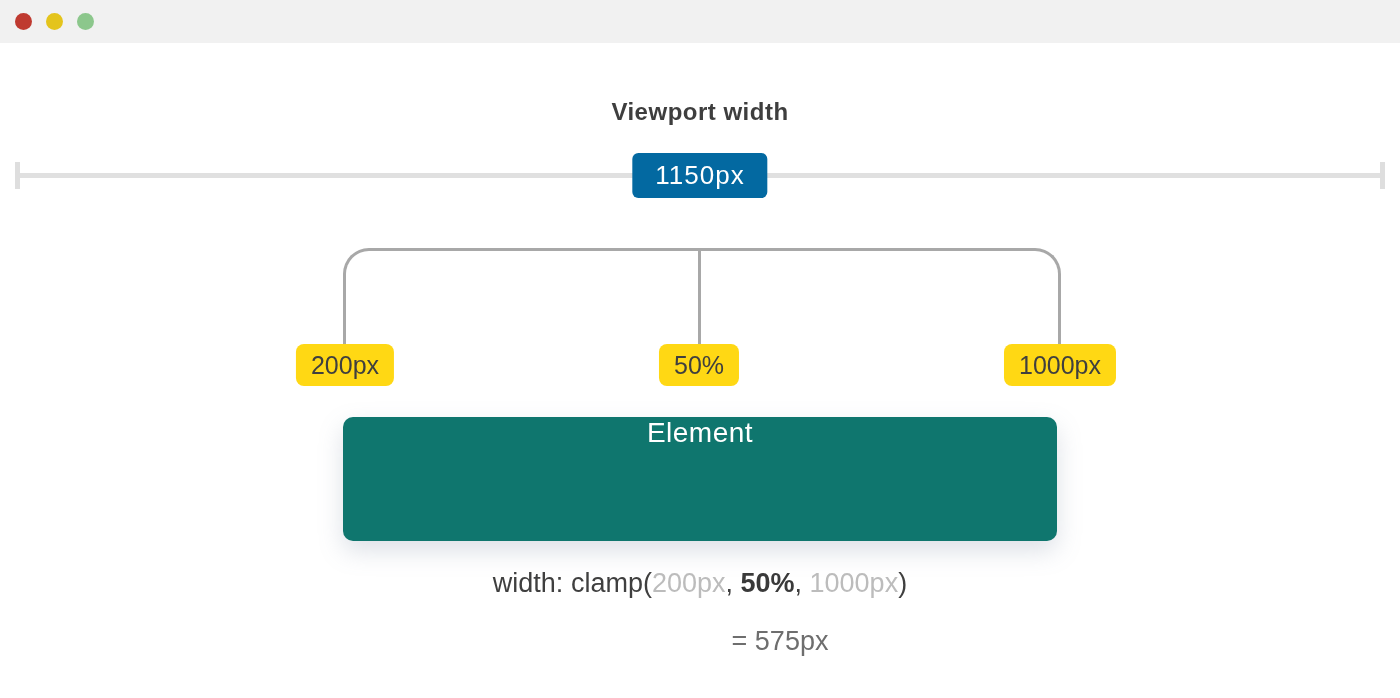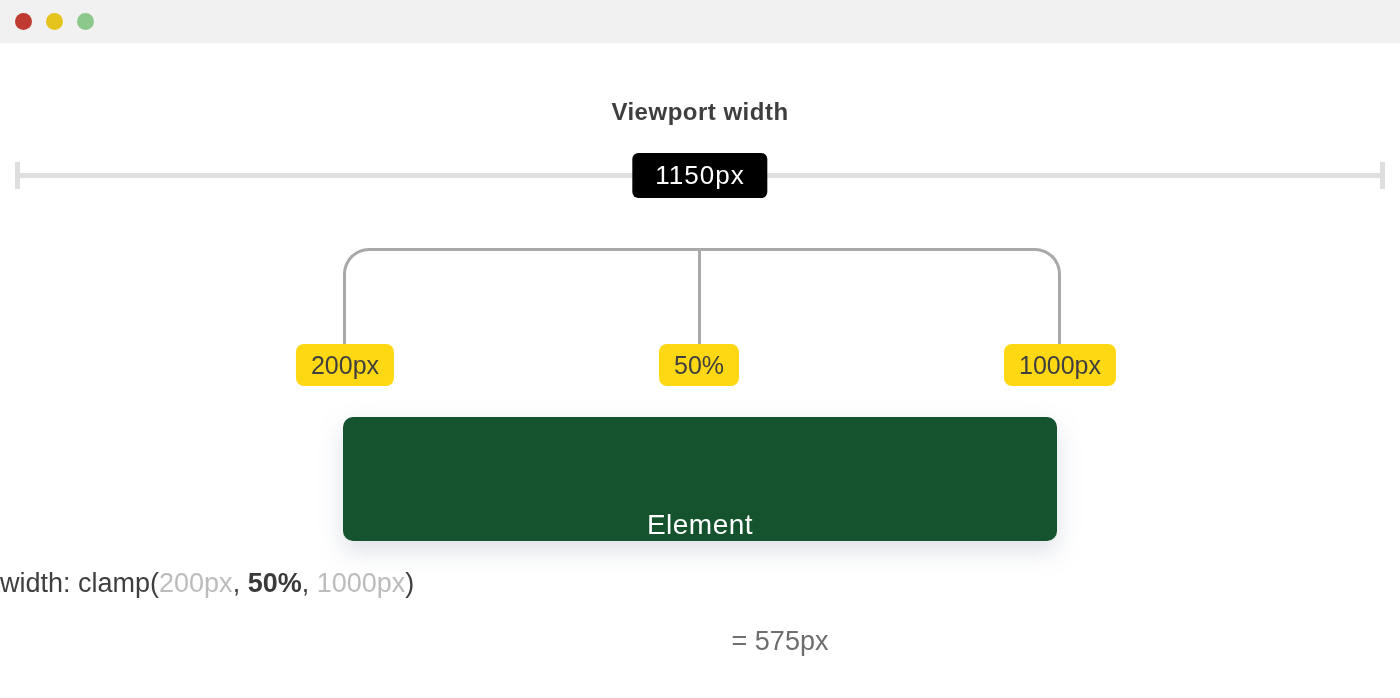--- a/index.html
+++ b/index.html
@@ -35,21 +35,21 @@
   }
   .ruler-tick {
     position: absolute; top: 119px; width: 5px; height: 27px; background: #dedede;
   }
   .ruler-tick.left  { left: 15px; }
   .ruler-tick.right { left: 1380px; }
 
   .viewport-badge {
     position: absolute; top: 110px; left: 700px; transform: translateX(-50%);
     height: 45px; line-height: 45px; padding: 0 23px;
-    background: #000000; border-radius: 6px;
+    background: #0369a1; border-radius: 6px;
     color: #ffffff; font-size: 26px; font-weight: 400; letter-spacing: 1px;
     z-index: 2;
   }
 
   
   .bracket {
     position: absolute; top: 205px; left: 343px; width: 718px; height: 98px;
     border: 3px solid #a8a8a8; border-bottom: none;
     border-radius: 26px 26px 0 0;
   }
@@ -66,30 +66,30 @@
     color: #3f3f3f; font-size: 25px; font-weight: 500;
     z-index: 2; white-space: nowrap;
   }
   .clamp-min       { left: 345px; }
   .clamp-preferred { left: 699px; }
   .clamp-max       { left: 1060px; }
 
   
   .element-box {
     position: absolute; top: 374px; left: 343px; width: 714px; height: 124px;
-    background: #14532d; border-radius: 10px;
+    background: #0f766e; border-radius: 10px;
     box-shadow: 0 10px 24px rgba(120, 135, 160, 0.25);
-    display: flex; align-items: flex-end; justify-content: center;
+    display: flex; align-items: flex-start; justify-content: center;
     color: #ffffff; font-size: 28px; font-weight: 400; letter-spacing: 0.5px;
   }
 
   
   .formula {
     position: absolute; top: 525px; left: 0; width: 100%;
-    font-size: 27px; color: #3f3f3f; font-weight: 400;
+    text-align: center; font-size: 27px; color: #3f3f3f; font-weight: 400;
   }
   .formula .muted { color: #bcbcbc; }
   .formula .bold  { font-weight: 700; color: #3a3a3a; }
 
   
   .result {
     position: absolute; top: 583px; left: 780px; transform: translateX(-50%);
     font-size: 27px; color: #6e6e6e; font-weight: 400; white-space: nowrap; text-align: right;
   }
 </style>

